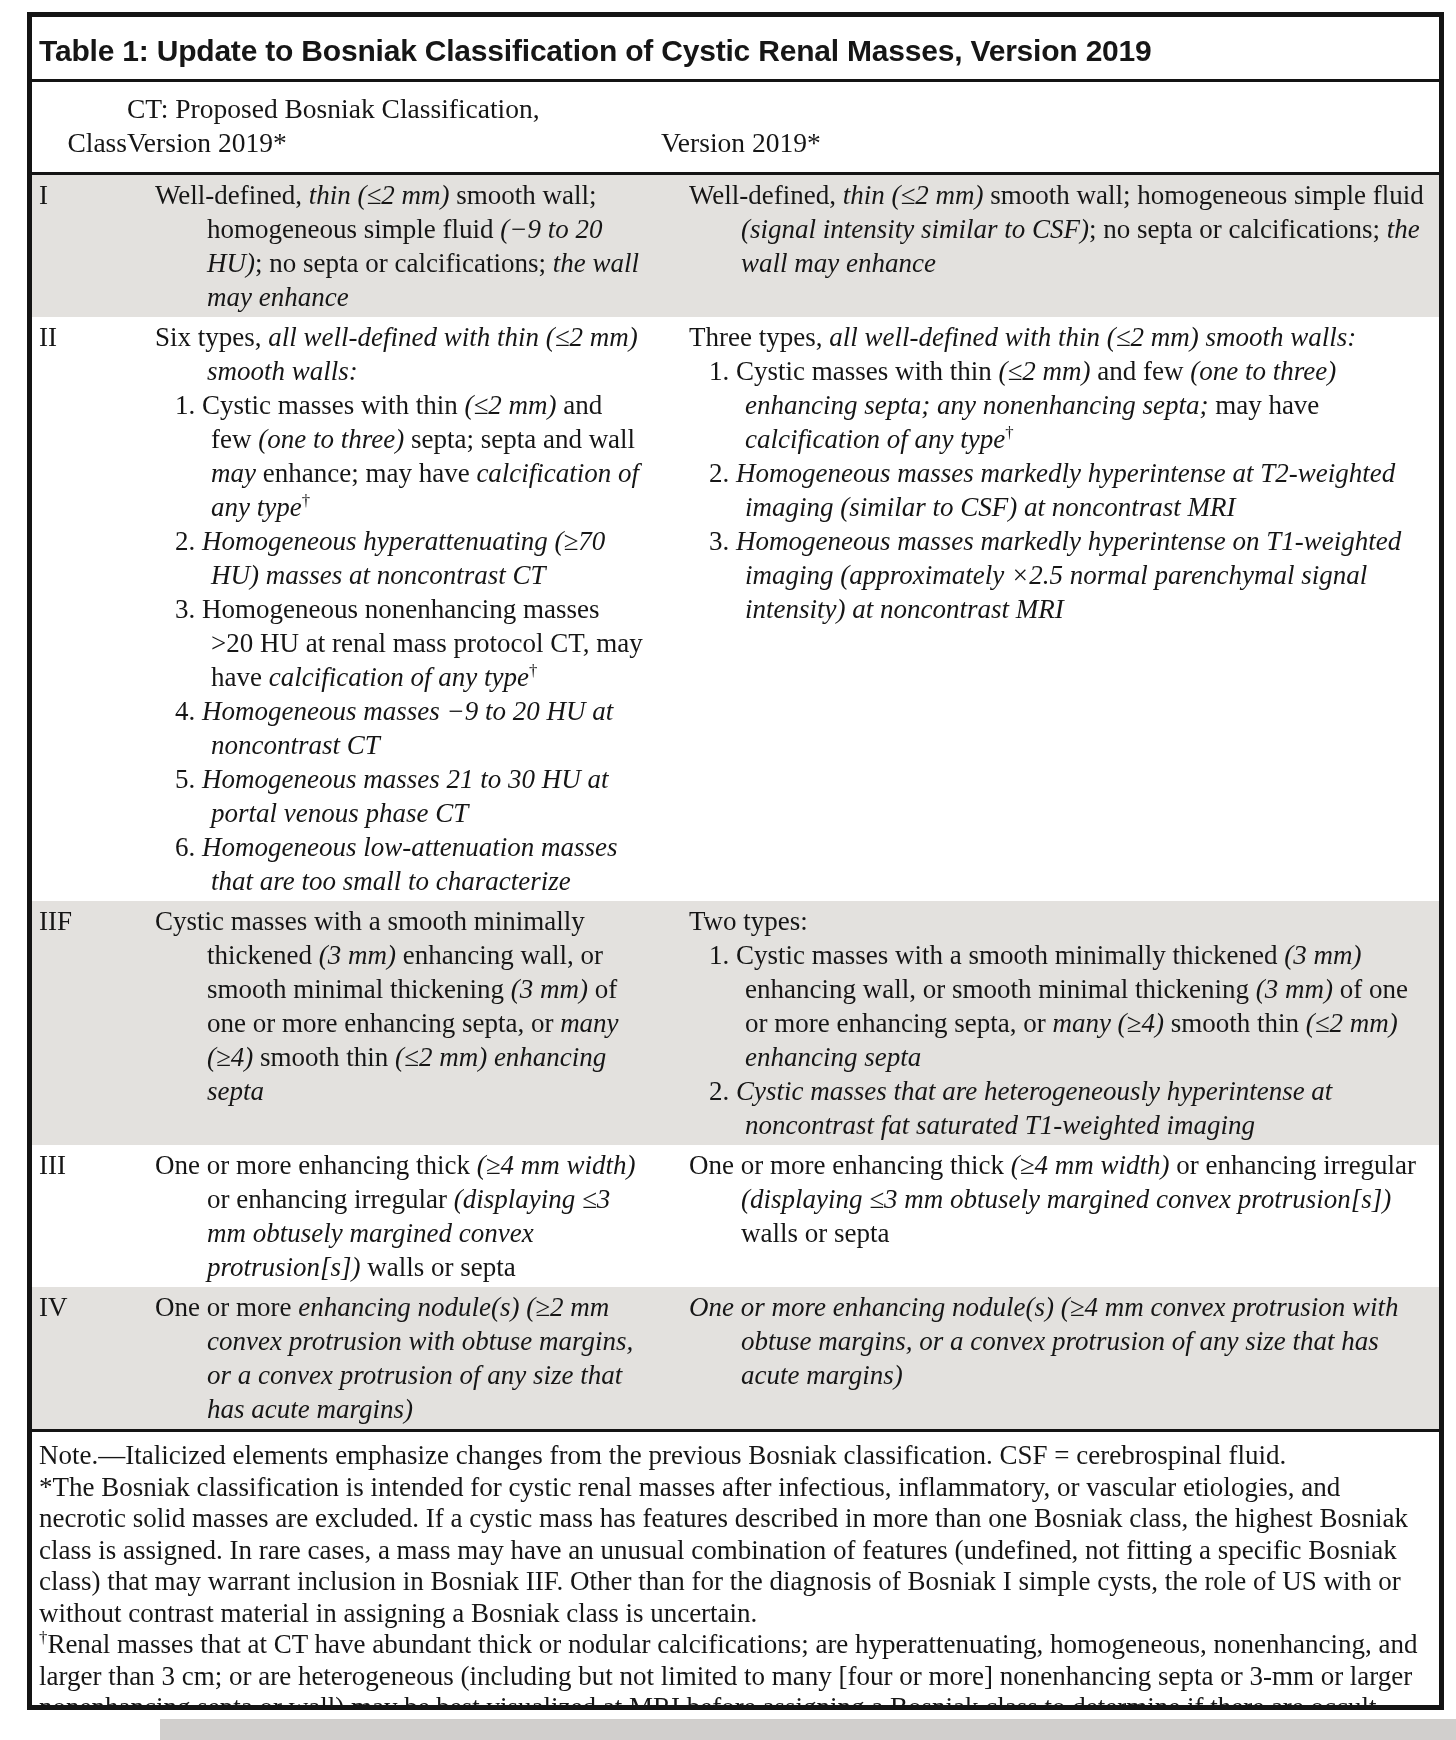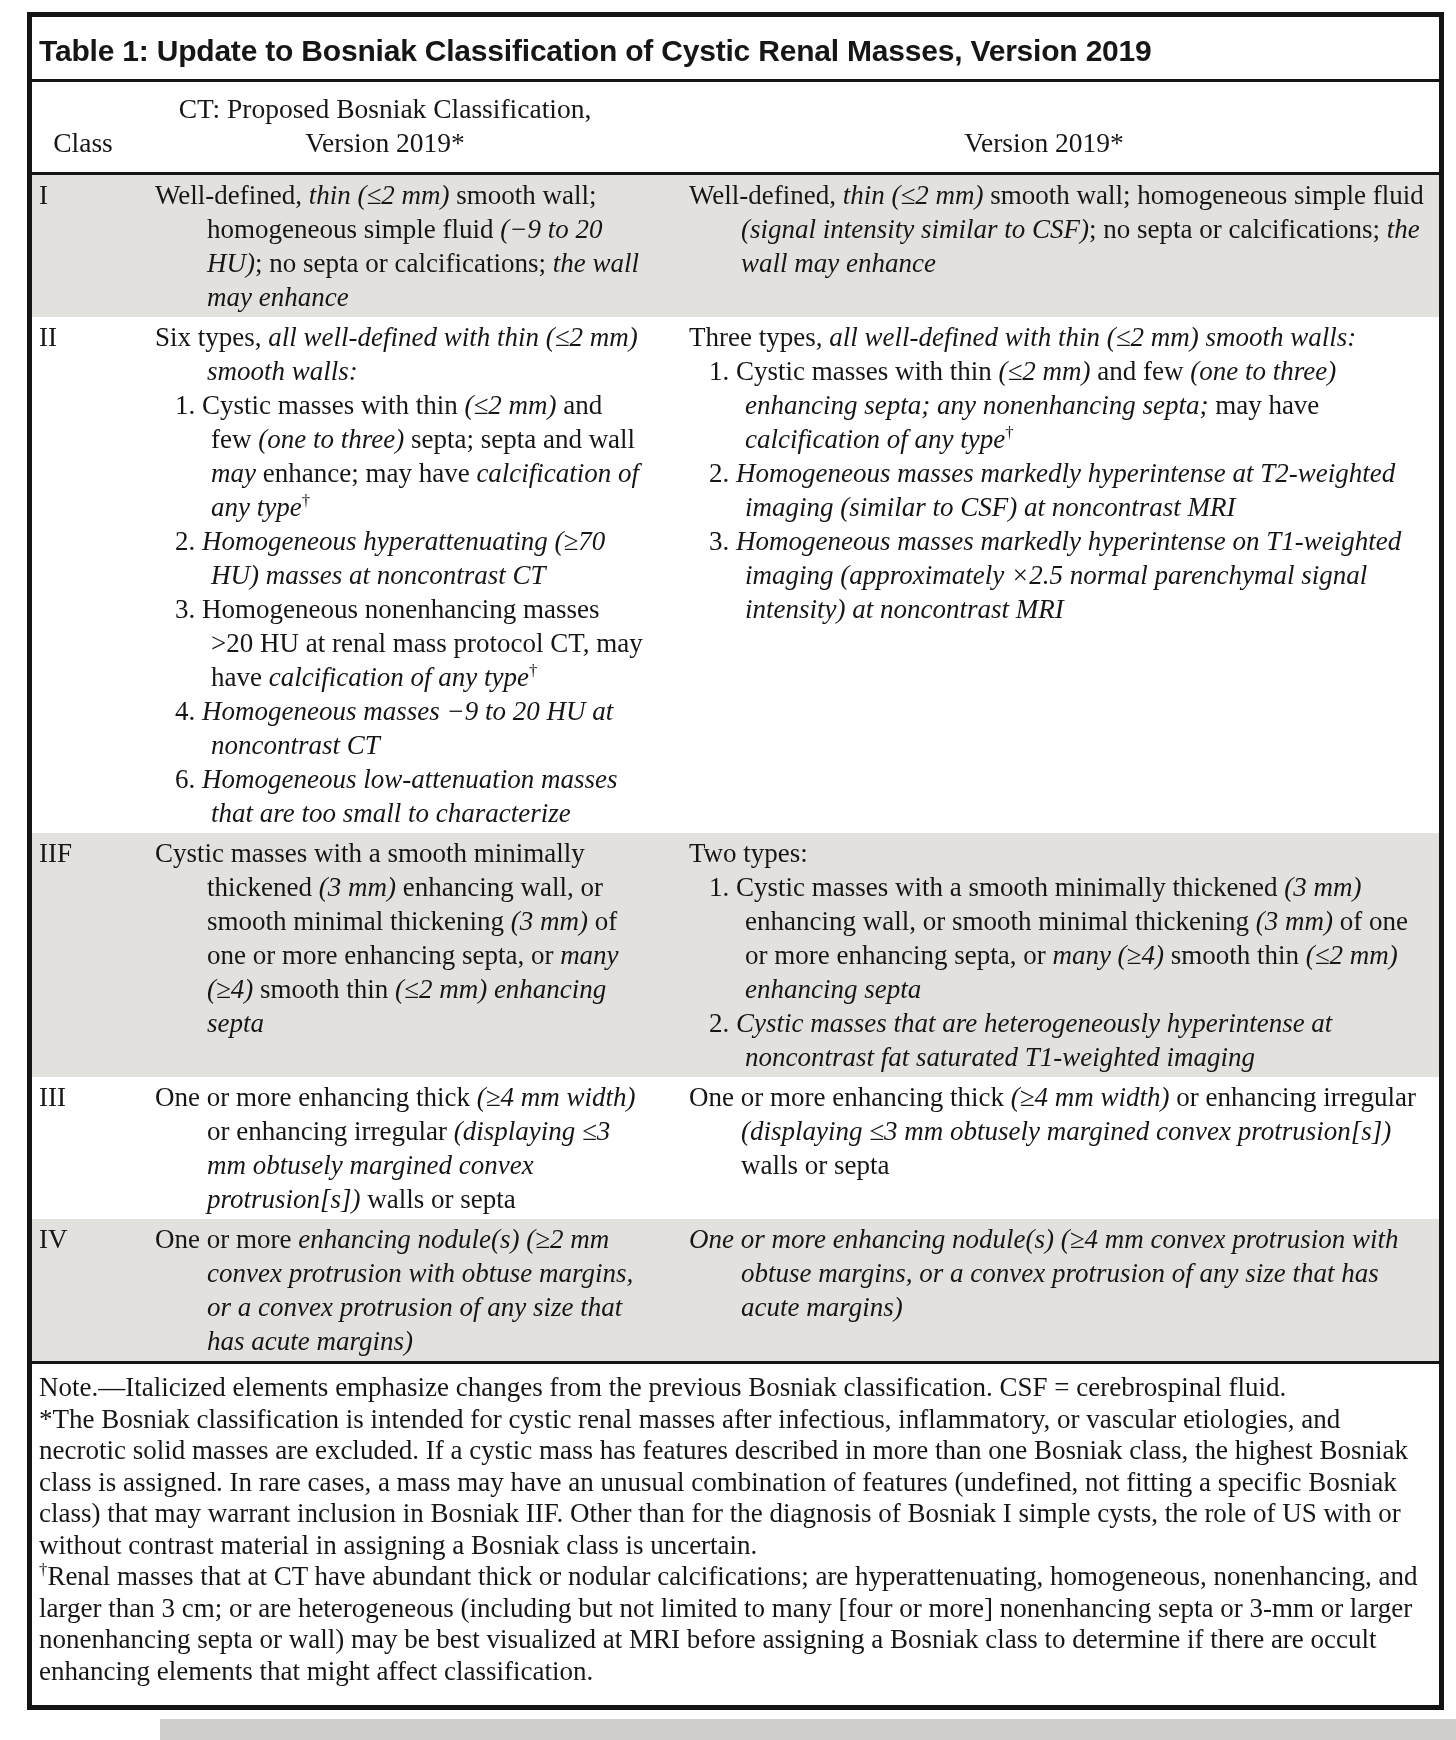--- a/index.html
+++ b/index.html
@@ -36,22 +36,22 @@
   .head-row{
     display:flex;
     align-items:flex-end;
     padding:10px 8px 12px 7px;
     font-size:27.5px;
     line-height:34px;
   }
   .col-class{flex:0 0 88px;}
   .col-ct{flex:0 0 534px;padding-right:18px;}
   .col-mri{flex:1 1 auto;padding-right:4px;}
-  .head-ct,.head-mri{text-align:center;}
-  .head-class{text-align:center;padding-bottom:0px;}
+  .head-ct,.head-mri{}
+  .head-class{text-align:right;padding-bottom:0px;}
   .tbody{font-size:27px;line-height:34px;}
   .trow{display:flex;padding:3px 8px 3px 7px;}
   .trow.shaded{background:var(--shaded);}
   .rowlabel{padding-top:0px;}
   .blk{padding-left:52px;text-indent:-52px;margin-left:28px;}
   .blk.numbered{margin-left:48px;padding-left:36px;text-indent:-36px;}
   .footnotes{
     padding:8px 8px 10px 7px;
     font-size:27px;
     line-height:31.5px;
@@ -95,20 +95,21 @@
           </div>
         </div>
         <div class="trow">
           <div class="col-class rowlabel">II</div>
           <div class="col-ct">
             <div class="blk"><span>Six types, </span><span class="it">all well-defined with thin (≤2 mm) smooth walls:</span></div>
             <div class="blk numbered"><span>1. </span><span>Cystic masses with thin </span><span class="it">(≤2 mm)</span><span> and few </span><span class="it">(one to three)</span><span> septa; septa and wall </span><span class="it">may</span><span> enhance; may have </span><span class="it">calcification of any type</span><sup>†</sup></div>
             <div class="blk numbered"><span>2. </span><span class="it">Homogeneous hyperattenuating (≥70 HU) masses at noncontrast CT</span></div>
             <div class="blk numbered"><span>3. </span><span>Homogeneous nonenhancing masses &gt;20 HU at renal mass protocol CT, may have </span><span class="it">calcification of any type</span><sup>†</sup></div>
             <div class="blk numbered"><span>4. </span><span class="it">Homogeneous masses −9 to 20 HU at noncontrast CT</span></div>
+            <div class="blk numbered"><span>5. </span><span class="it">Homogeneous masses 21 to 30 HU at portal venous phase CT</span></div>
             <div class="blk numbered"><span>6. </span><span class="it">Homogeneous low-attenuation masses that are too small to characterize</span></div>
           </div>
           <div class="col-mri">
             <div class="blk"><span>Three types, </span><span class="it">all well-defined with thin (≤2 mm) smooth walls:</span></div>
             <div class="blk numbered"><span>1. </span><span>Cystic masses with thin </span><span class="it">(≤2 mm)</span><span> and few </span><span class="it">(one to three) enhancing septa; any nonenhancing septa;</span><span> may have </span><span class="it">calcification of any type</span><sup>†</sup></div>
             <div class="blk numbered"><span>2. </span><span class="it">Homogeneous masses markedly hyperintense at T2-weighted imaging (similar to CSF) at noncontrast MRI</span></div>
             <div class="blk numbered"><span>3. </span><span class="it">Homogeneous masses markedly hyperintense on T1-weighted imaging (approximately ×2.5 normal parenchymal signal intensity) at noncontrast MRI</span></div>
           </div>
         </div>
         <div class="trow shaded">

